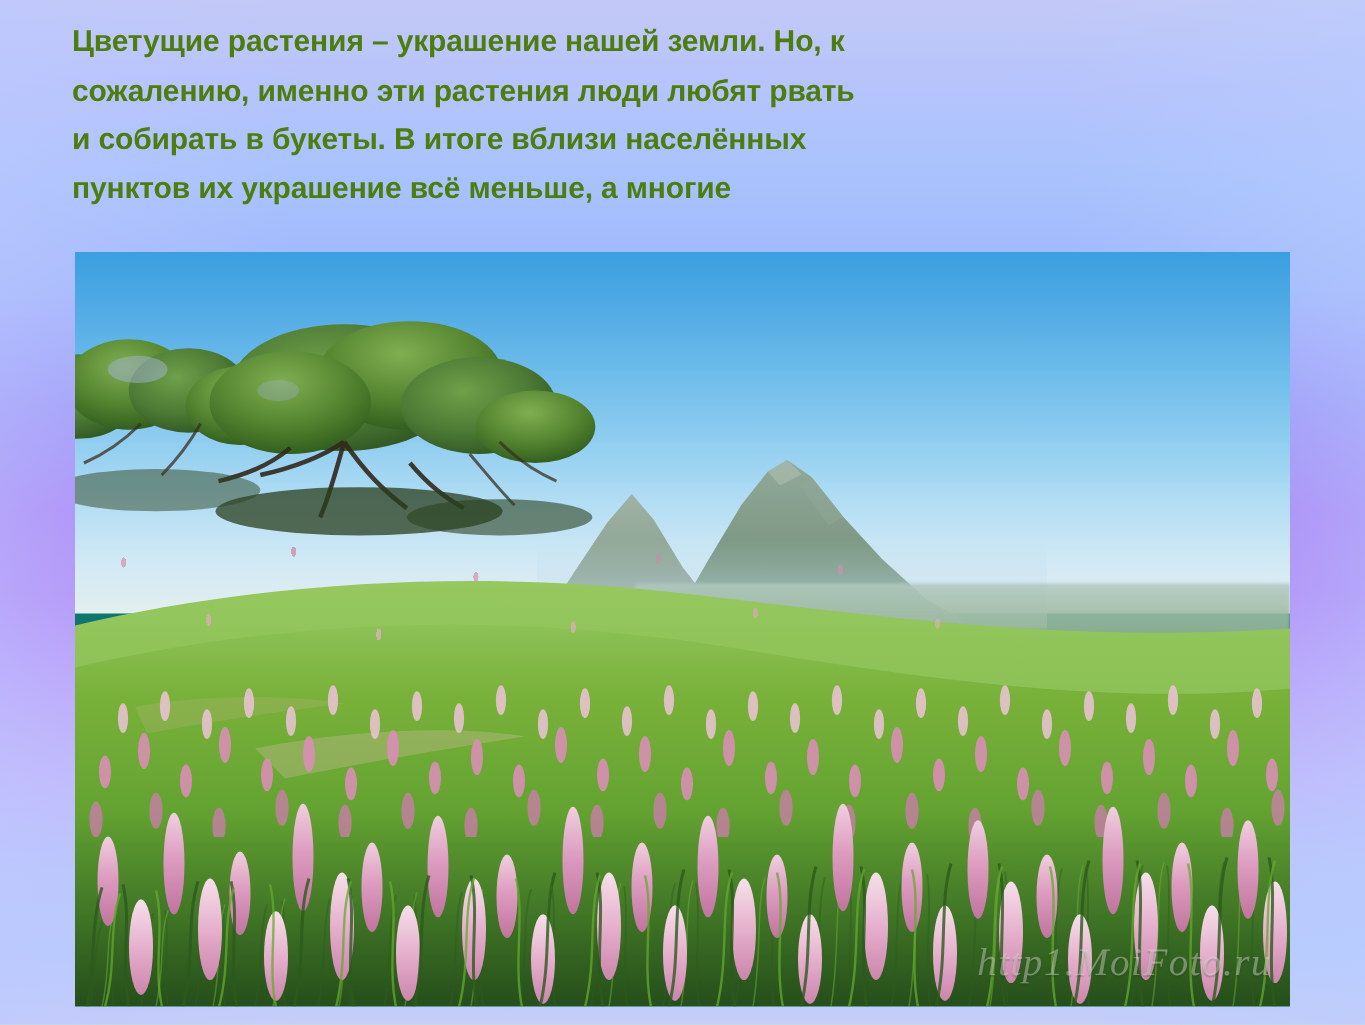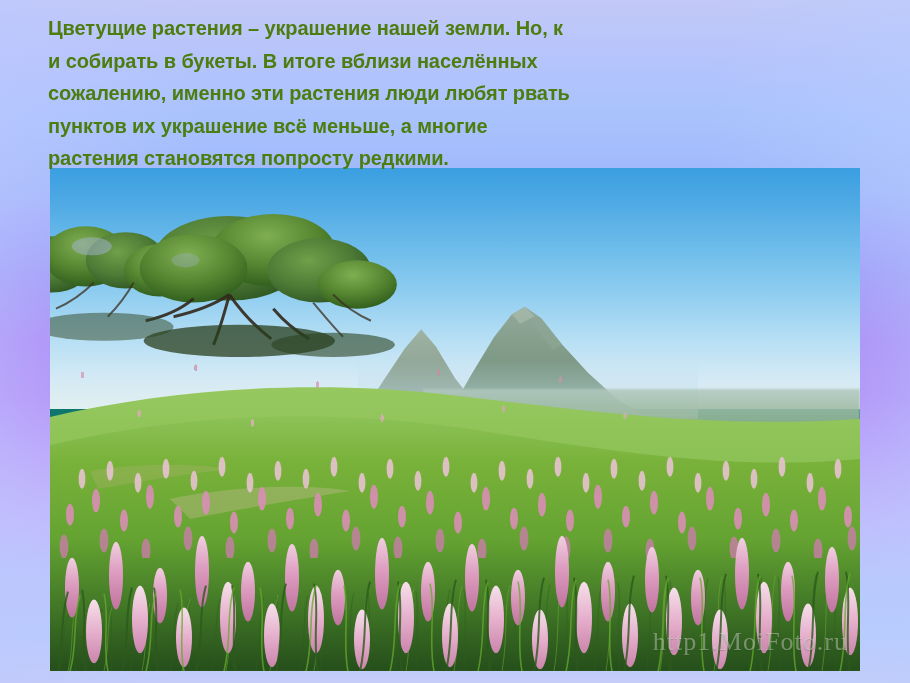--- a/index.html
+++ b/index.html
@@ -50,20 +50,21 @@
 
   
   .photo {
     position: absolute;
     left: 50px;
     top: 168px;
     width: 810px;
     height: 503px;
     overflow: hidden;
     background: #0f766e;
+    font-style: italic;
   }
   
   .sky {
     position: absolute;
     left: 0; top: 0; right: 0;
     height: 48%;
     background: linear-gradient(to bottom,
       #3a9fe0 0%,
       #4fa9e4 14%,
       #6bbbea 32%,
@@ -565,19 +566,18 @@
           </g>
         </svg>
       </div>
     </div>
 
     <div class="watermark">http1.MoiFoto.ru</div>
   </div>
 
   <div class="caption">
     <p>Цветущие растения – украшение нашей земли. Но, к</p>
+    <p>сожалению, именно эти растения люди любят рвать</p>
     <p>и собирать в букеты. В итоге вблизи населённых</p>
-    <p>сожалению, именно эти растения люди любят рвать</p>
     <p>пунктов их украшение всё меньше, а многие</p>
-    <p>растения становятся попросту редкими.</p>
   </div>
 
 </div>
 
 </body></html>

